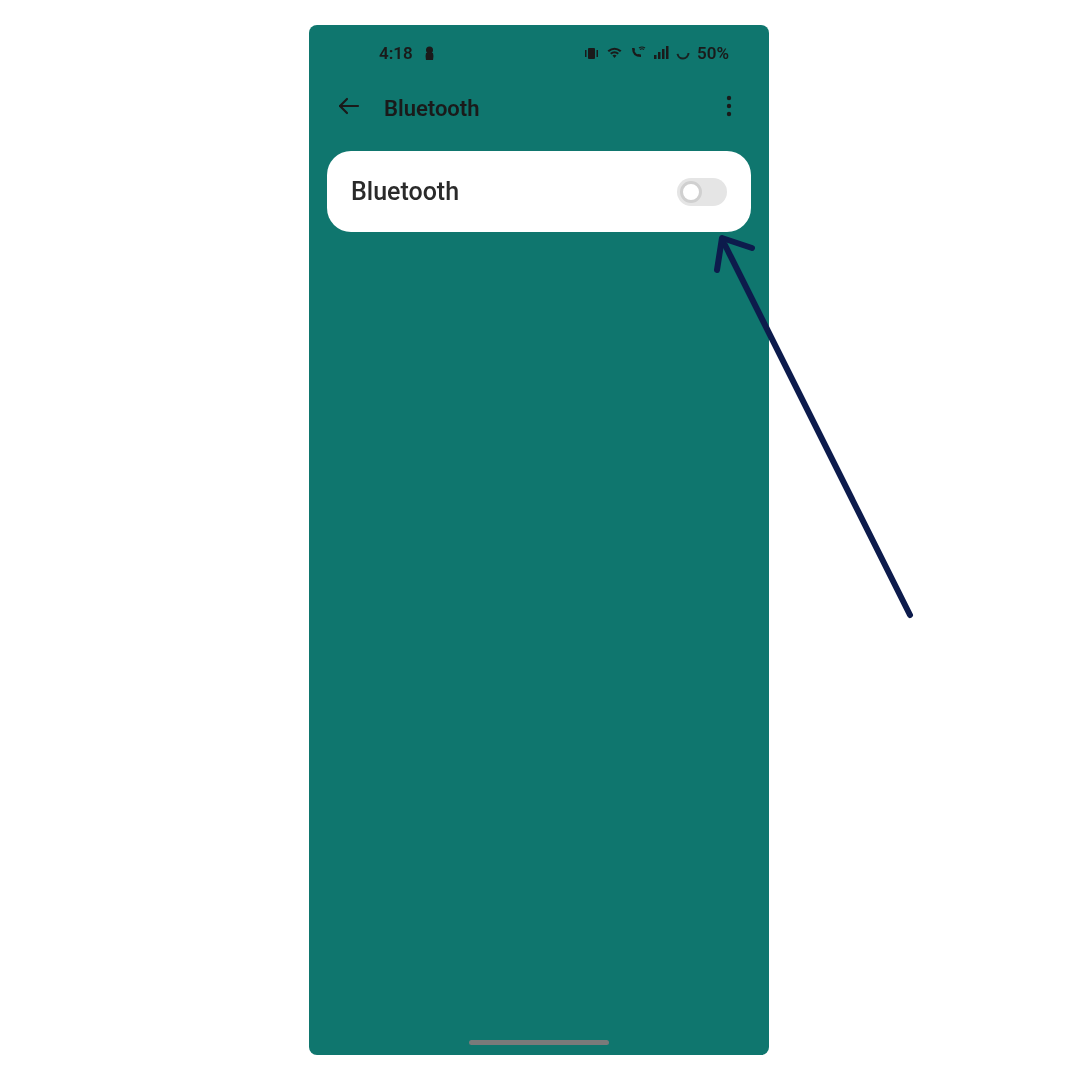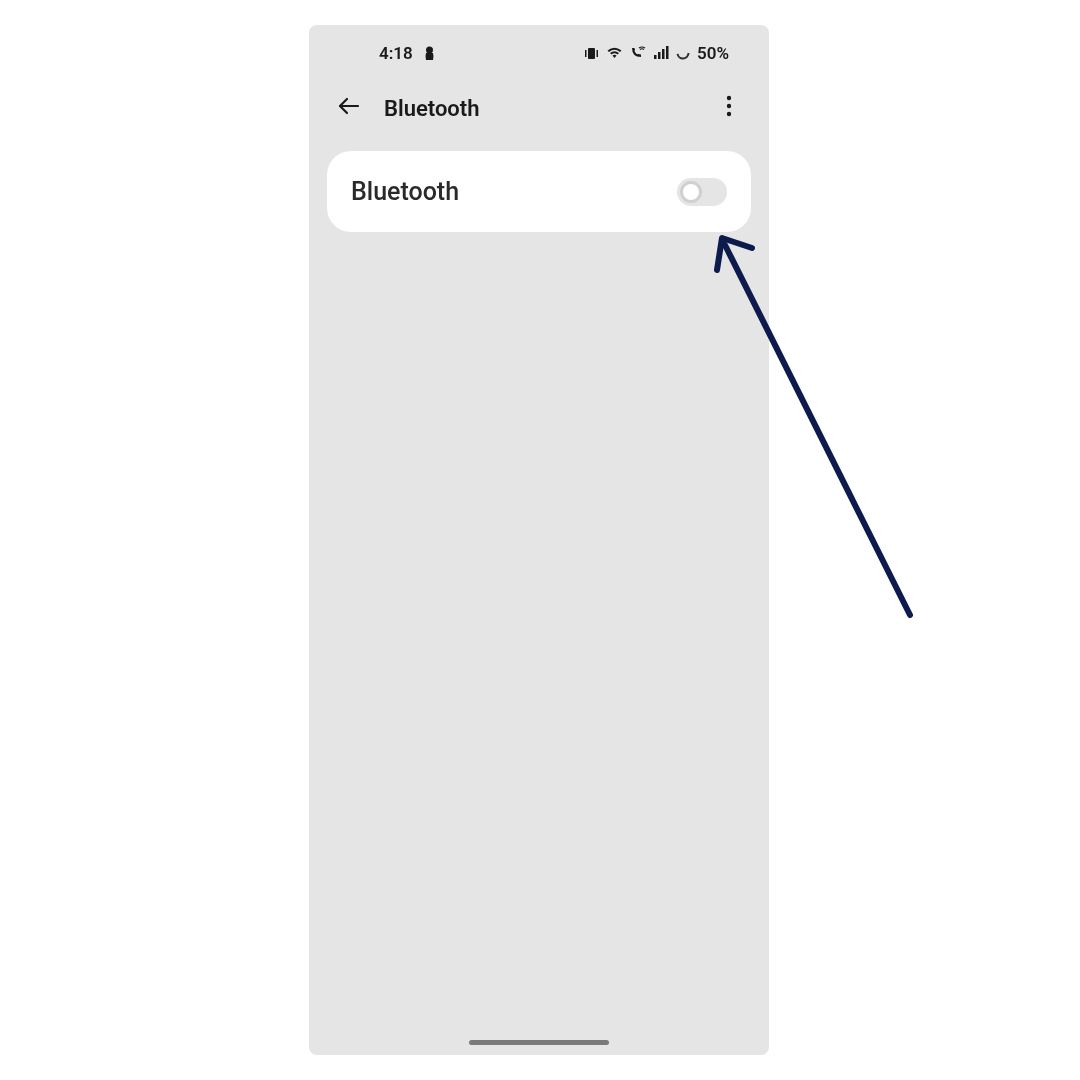--- a/index.html
+++ b/index.html
@@ -16,21 +16,21 @@
       position: relative;
       overflow: hidden;
     }
     
     .phone-frame {
       position: absolute;
       left: 309px;
       top: 25px;
       width: 460px;
       height: 1030px;
-      background: #e5e5e5;
+      background: #0f766e;
       border-radius: 8px;
       overflow: hidden;
     }
     
     .status-bar {
       display: flex;
       justify-content: space-between;
       align-items: center;
       padding: 18px 40px 12px 70px;
       height: 50px;

